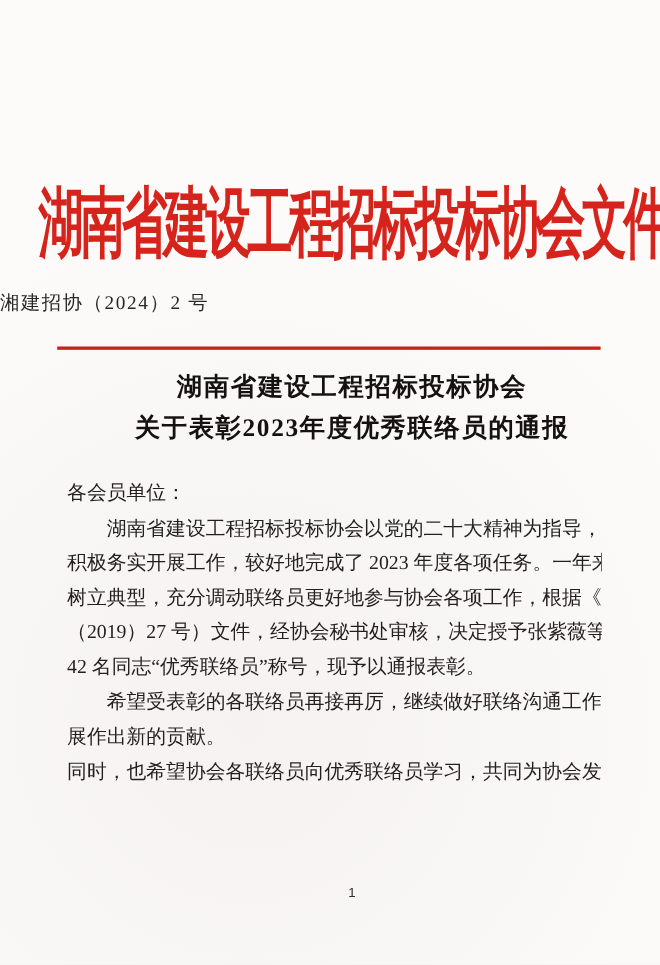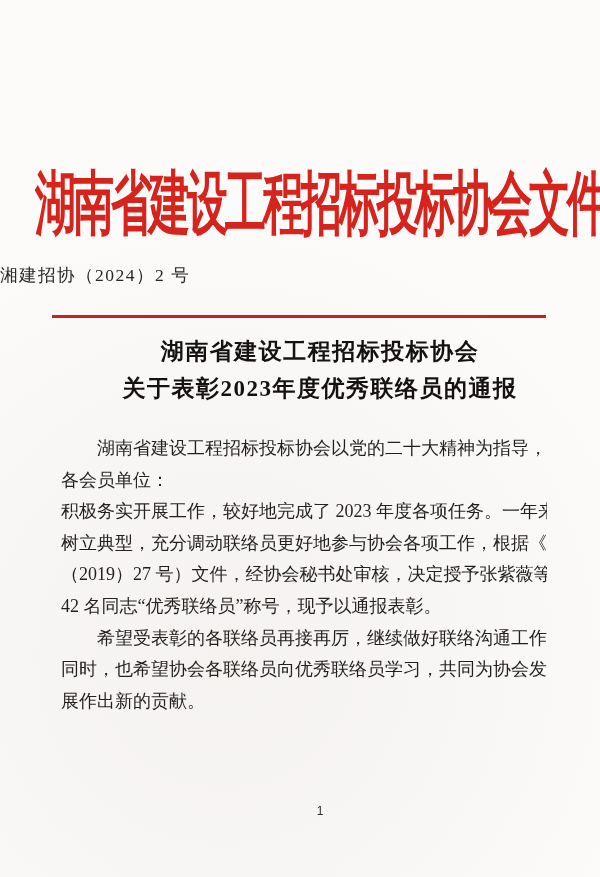--- a/index.html
+++ b/index.html
@@ -84,26 +84,26 @@
   <div class="doc-number">湘建招协（2024）2 号</div>
 
   <div class="red-rule"></div>
 
   <div class="doc-title">
     <div>湖南省建设工程招标投标协会</div>
     <div>关于表彰2023年度优秀联络员的通报</div>
   </div>
 
   <div class="body-text">
+      <div class="doc-line para-end">各会员单位：</div>
       <div class="doc-line">　　湖南省建设工程招标投标协会以党的二十大精神为指导，</div>
-      <div class="doc-line para-end">各会员单位：</div>
       <div class="doc-line">积极务实开展工作，较好地完成了 2023 年度各项任务。一年来，</div>
       <div class="doc-line">树立典型，充分调动联络员更好地参与协会各项工作，根据《湖</div>
       <div class="doc-line">（2019）27 号）文件，经协会秘书处审核，决定授予张紫薇等</div>
       <div class="doc-line para-end">42 名同志“优秀联络员”称号，现予以通报表彰。</div>
       <div class="doc-line">　　希望受表彰的各联络员再接再厉，继续做好联络沟通工作，</div>
+      <div class="doc-line para-end">展作出新的贡献。</div>
       <div class="doc-line">同时，也希望协会各联络员向优秀联络员学习，共同为协会发</div>
-      <div class="doc-line para-end">展作出新的贡献。</div>
     </div>
 
   <div class="page-number">1</div>
 
 </div>
 
 </body></html>

